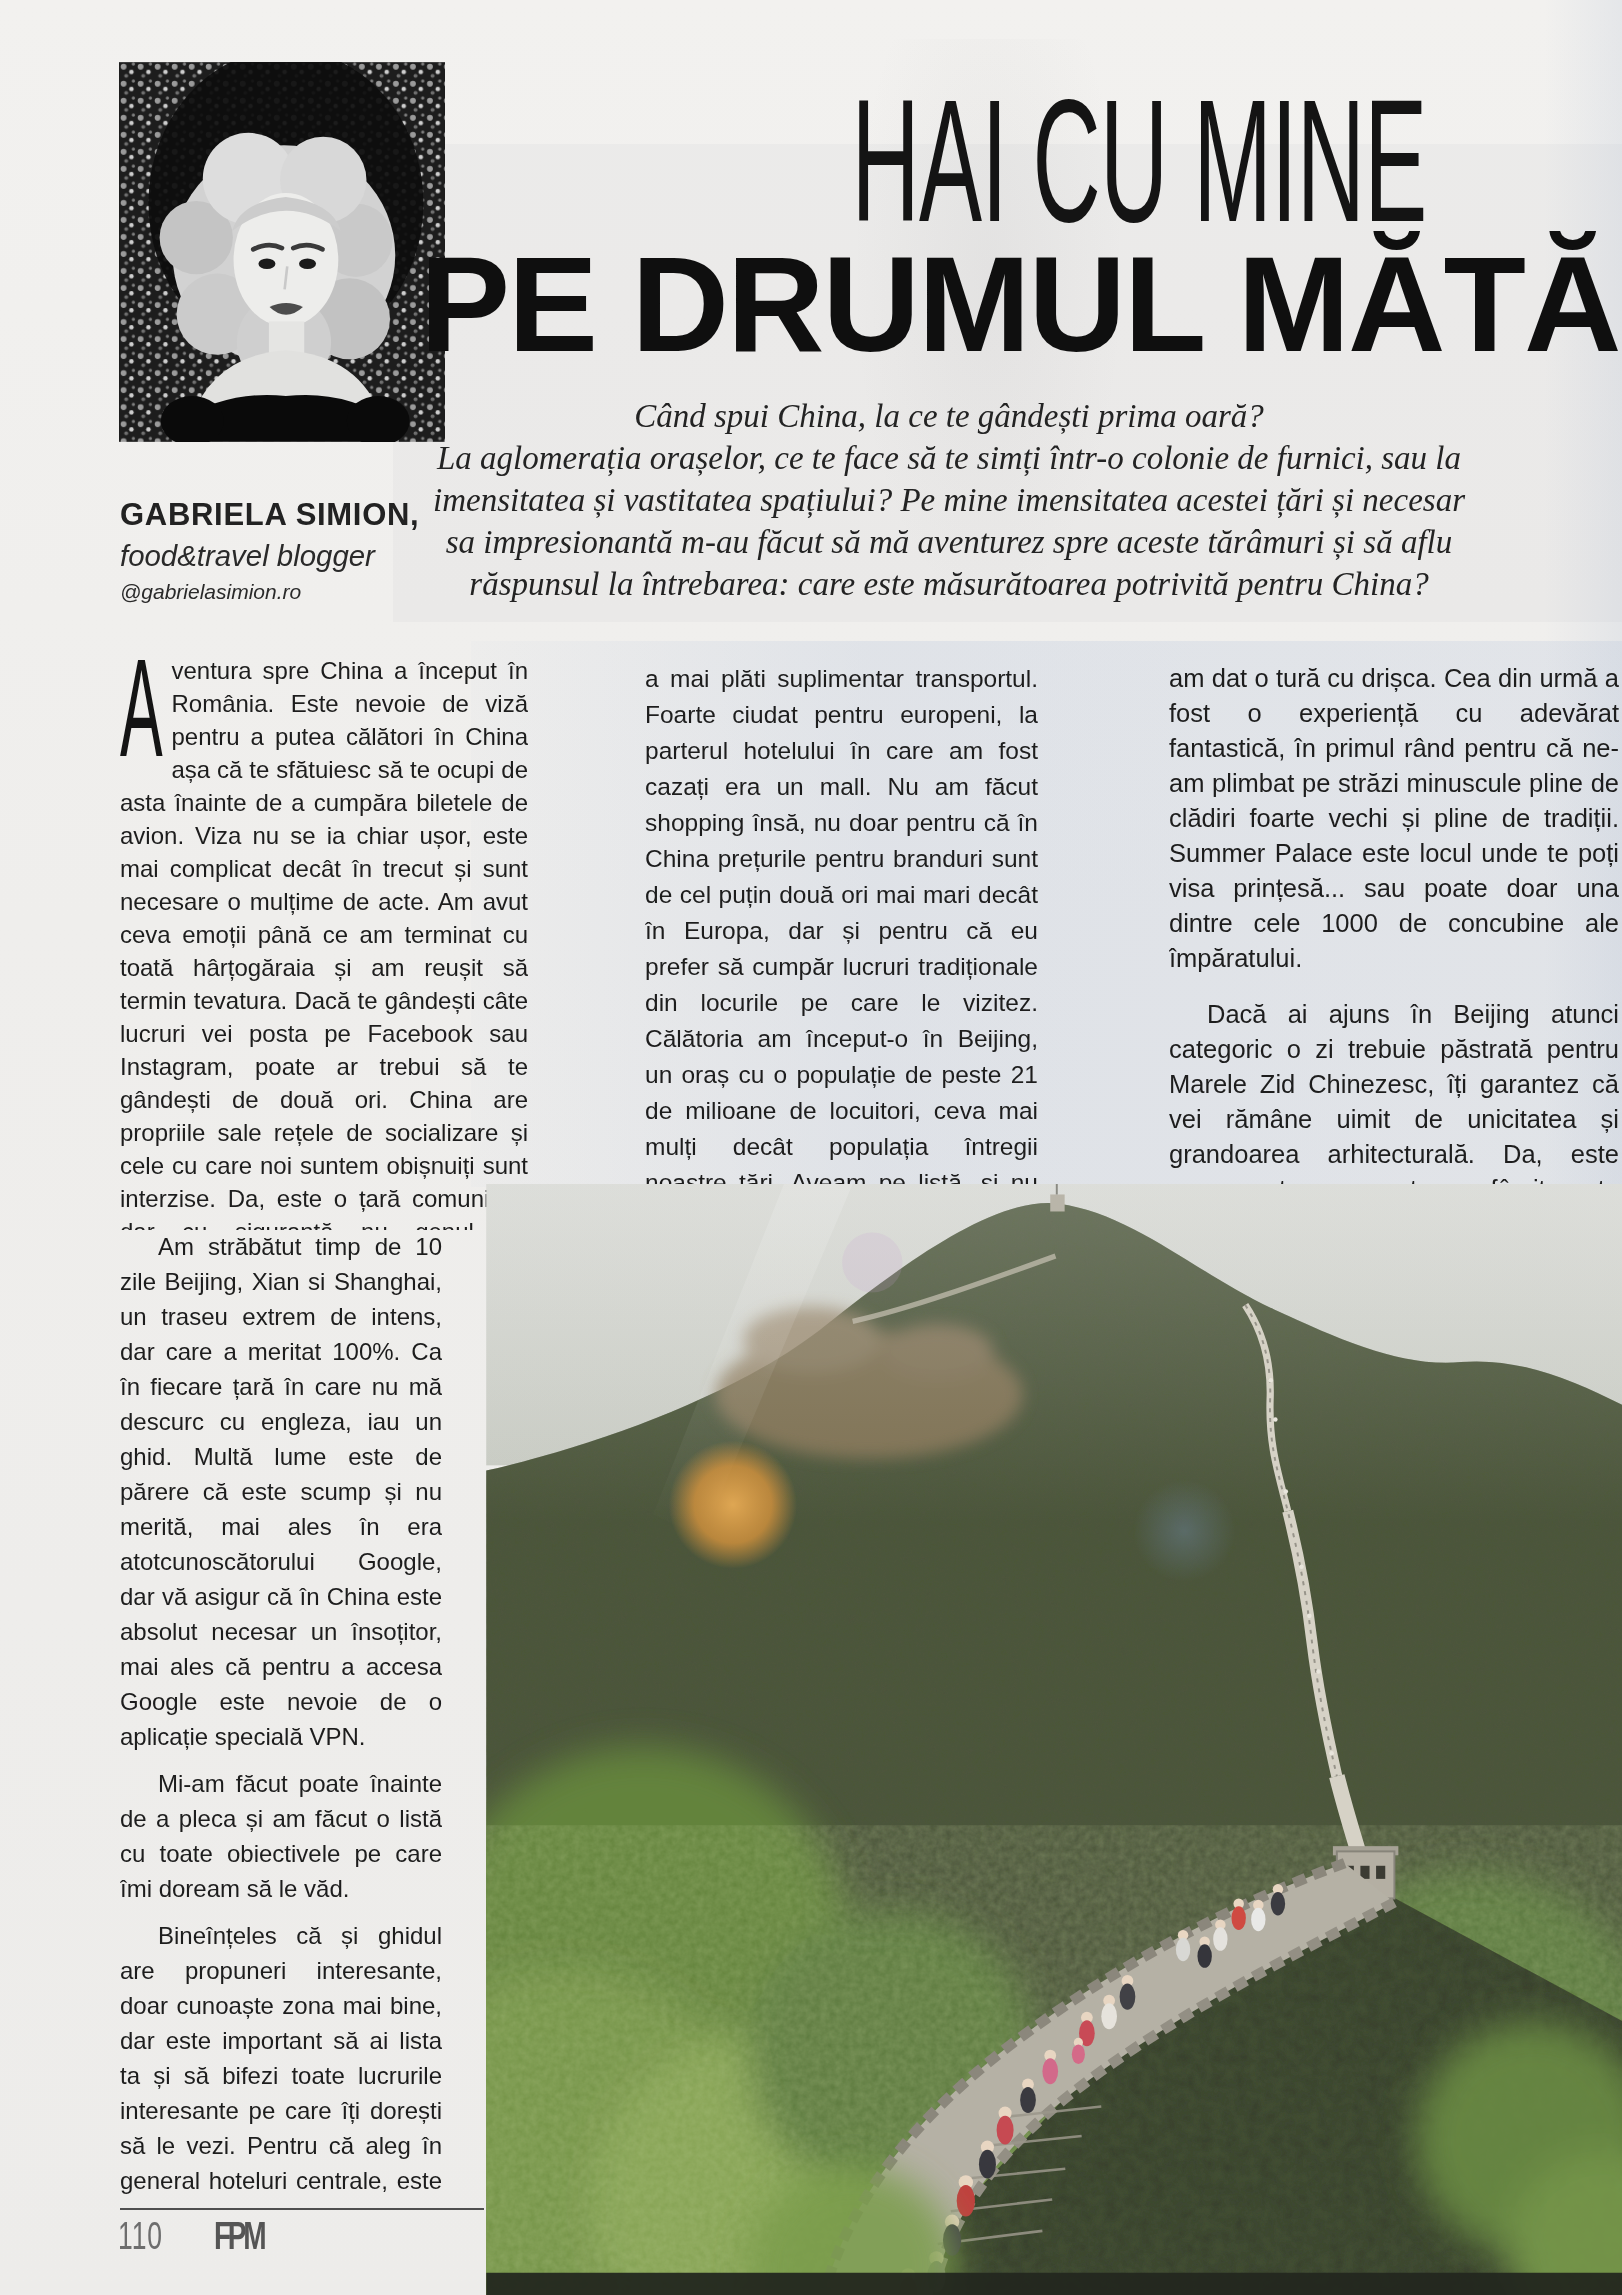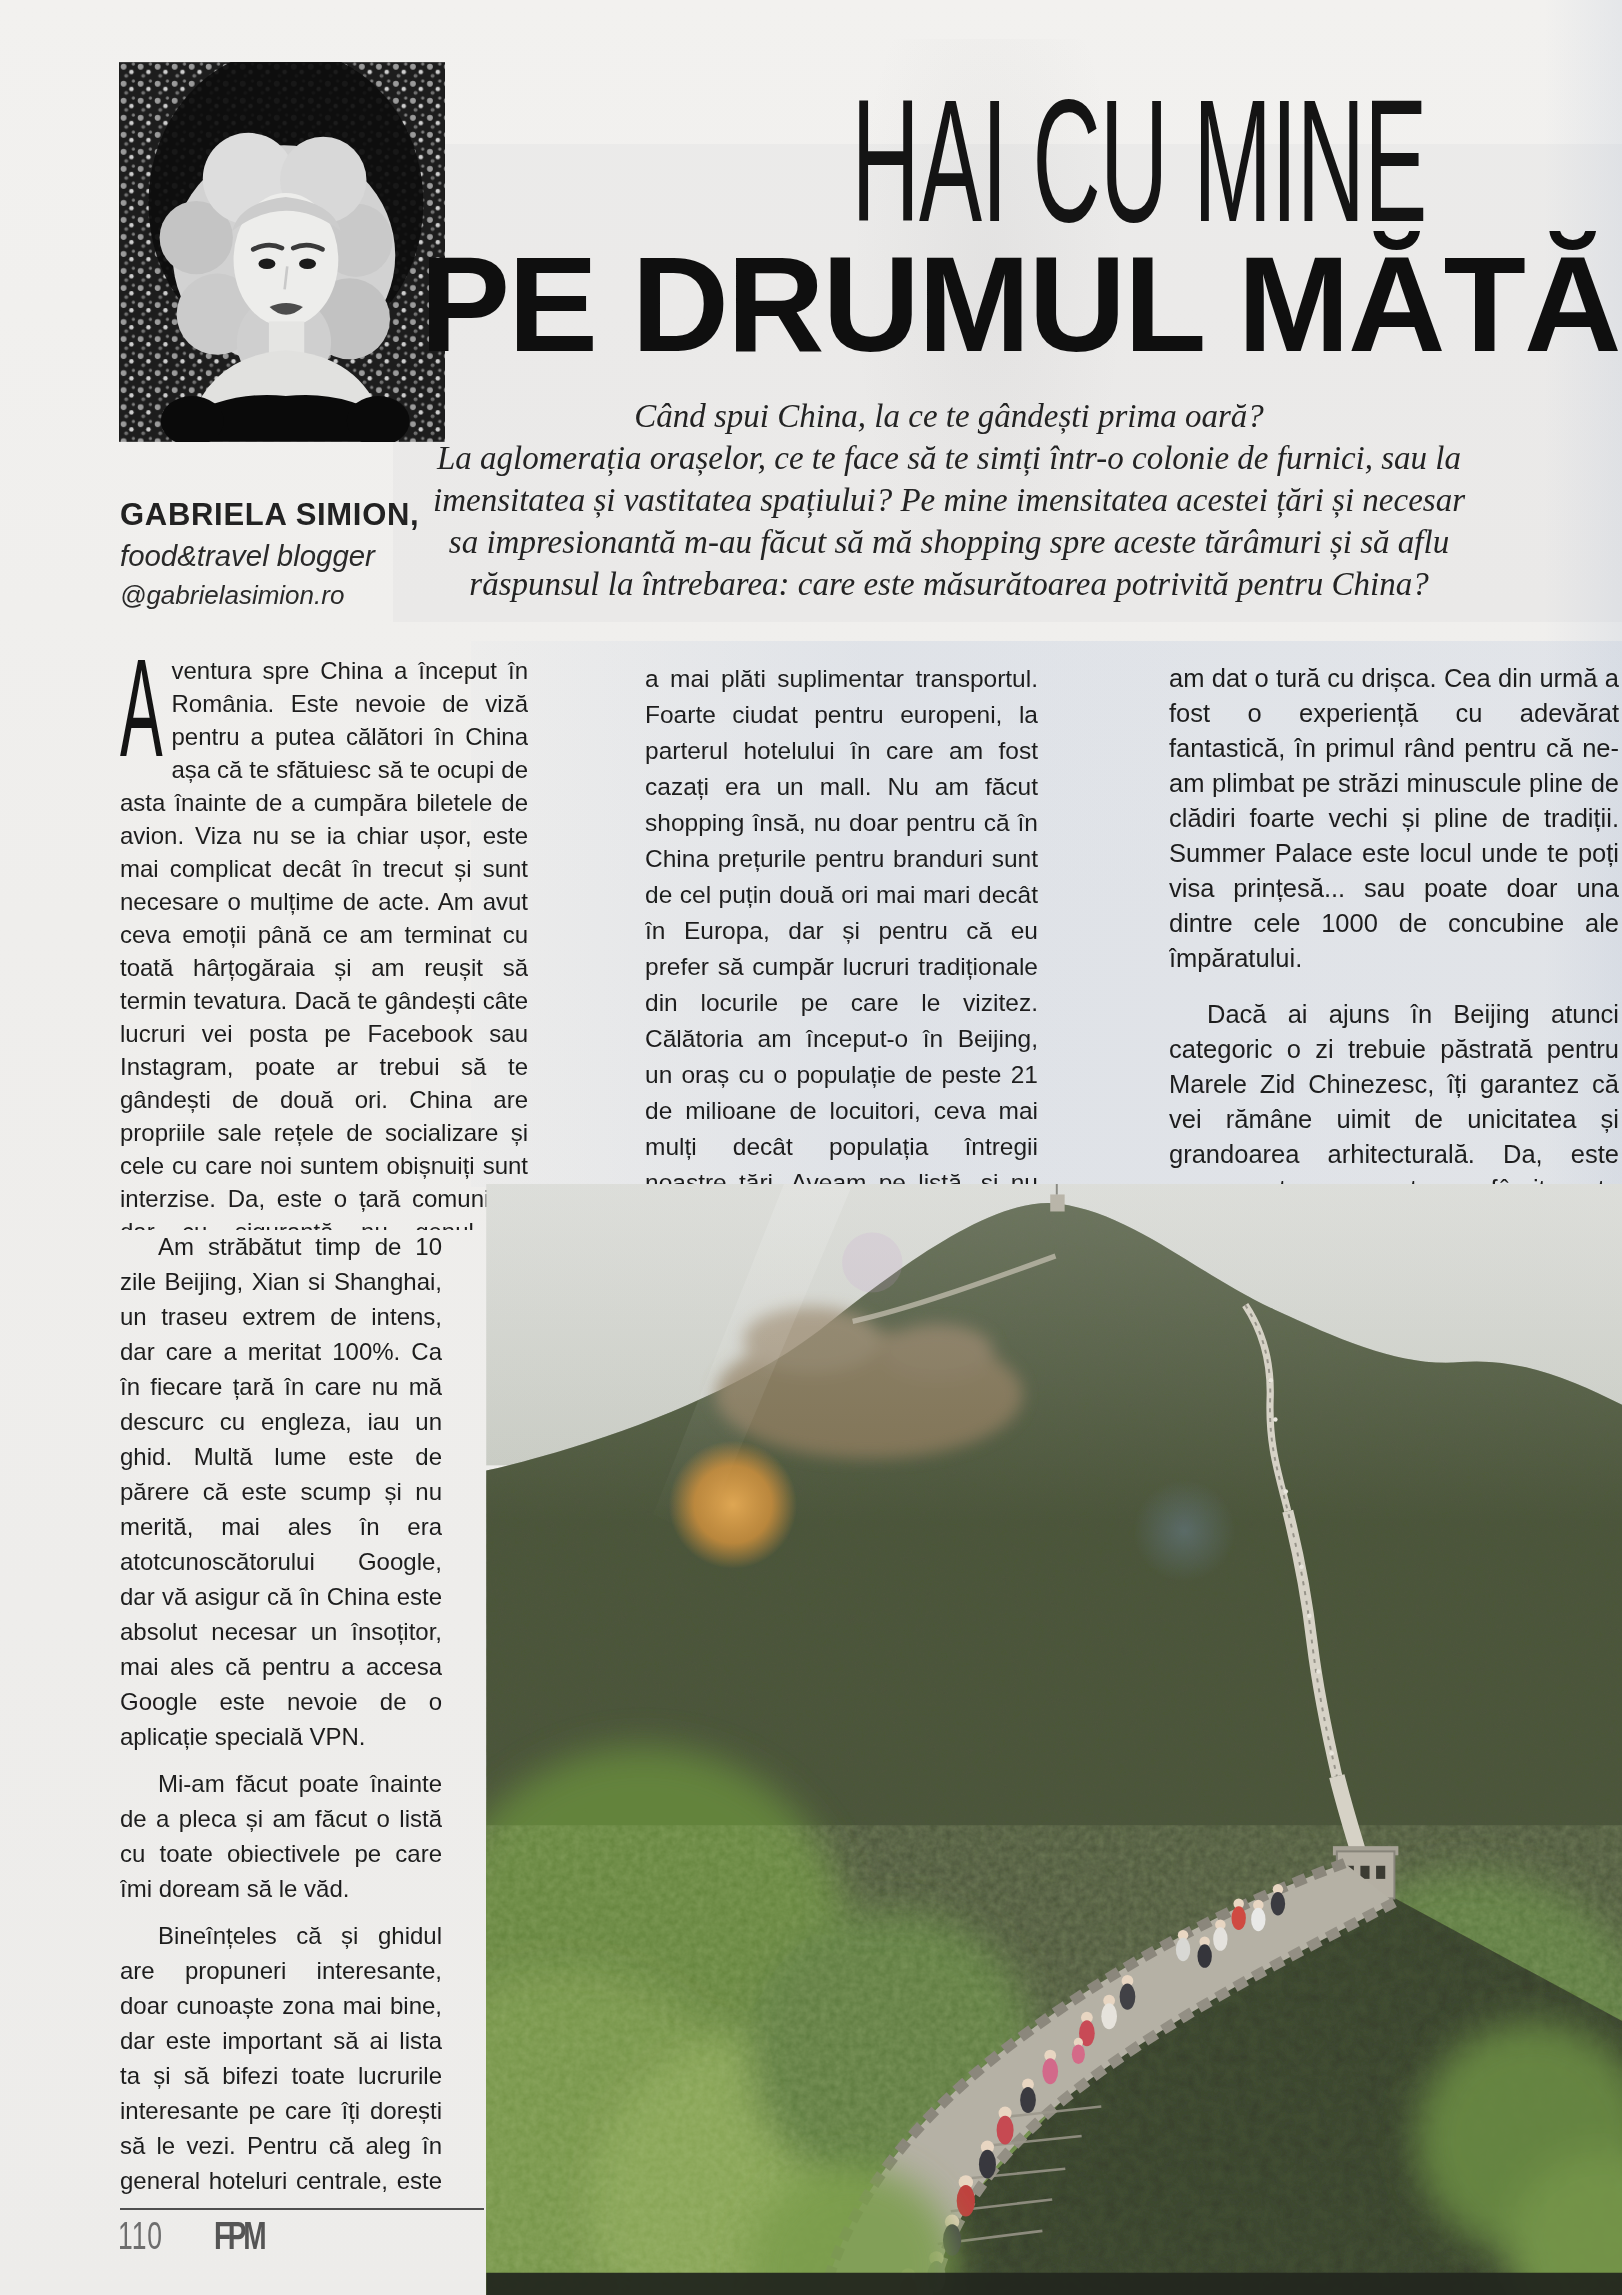--- a/index.html
+++ b/index.html
@@ -20,21 +20,21 @@
   .tint-right{position:absolute;right:0;top:0;width:79px;height:2295px;
     background:linear-gradient(90deg,rgba(180,192,212,0),rgba(180,192,212,0.22));pointer-events:none;}
   .ghost{position:absolute;left:851px;top:39px;width:275px;height:576px;
     background:radial-gradient(ellipse at 50% 40%,rgba(120,120,125,0.07),rgba(120,120,125,0) 70%);
     pointer-events:none;}
 
   
   .author-photo{position:absolute;left:119px;top:62px;width:326px;height:380px;overflow:hidden;}
   .author-name{position:absolute;left:120px;top:497px;font-size:31px;font-weight:bold;letter-spacing:0.7px;color:#222;}
   .author-role{position:absolute;left:120px;top:539px;font-size:29.4px;font-style:italic;color:#2a2a2a;}
-  .author-handle{position:absolute;left:120px;top:580px;font-size:26px;font-style:italic;color:#2a2a2a;}
+  .author-handle{position:absolute;left:120px;top:580px;font-size:21px;font-style:italic;color:#2a2a2a;}
 
   
   .headline1{
     position:absolute;left:674px;top:73px;width:772px;
     text-align:center;font-size:175px;line-height:1;font-weight:400;
     color:#141414;transform:scaleX(0.54);transform-origin:center top;
     letter-spacing:-1.3px;white-space:nowrap;
   }
   .headline2{
     position:absolute;left:420px;top:237px;
@@ -132,21 +132,21 @@
   <div class="author-role">food&amp;travel blogger</div>
   <div class="author-handle">@gabrielasimion.ro</div>
 
   <div class="headline1">HAI CU MINE</div>
   <div class="headline2">PE DRUMUL MĂTĂSII</div>
 
   <div class="intro">
     <div>Când spui China, la ce te gândești prima oară?</div>
     <div>La aglomerația orașelor, ce te face să te simți într-o colonie de furnici, sau la</div>
     <div>imensitatea și vastitatea spațiului? Pe mine imensitatea acestei țări și necesar</div>
-    <div>sa impresionantă m-au făcut să mă shopping spre aceste tărâmuri și să aflu</div>
+    <div>sa impresionantă m-au făcut să mă aventurez spre aceste tărâmuri și să aflu</div>
     <div>răspunsul la întrebarea: care este măsurătoarea potrivită pentru China?</div>
   </div>
 
   <div class="col col1a">
     <p><span class="dropcap">A</span><span>ventura spre China a început în România. Este nevoie de viză pentru a putea călători în China așa că te sfătuiesc să te ocupi de asta înainte de a cumpăra biletele de avion. Viza nu se ia chiar ușor, este mai complicat decât în trecut și sunt necesare o mulțime de acte. Am avut ceva emoții până ce am terminat cu toată hârțogăraia și am reușit să termin tevatura. Dacă te gândești câte lucruri vei posta pe Facebook sau Instagram, poate ar trebui să te gândești de două ori. China are propriile sale rețele de socializare și cele cu care noi suntem obișnuiți sunt interzise. Da, este o țară comunistă, dar cu siguranță nu genul de comunism la care te-ai aștepta.</span></p>
   </div>
   <div class="col col1b">
     <p class="ind">Am străbătut timp de 10 zile Beijing, Xian si Shanghai, un traseu extrem de intens, dar care a meritat 100%. Ca în fiecare țară în care nu mă descurc cu engleza, iau un ghid. Multă lume este de părere că este scump și nu merită, mai ales în era atotcunoscătorului Google, dar vă asigur că în China este absolut necesar un însoțitor, mai ales că pentru a accesa Google este nevoie de o aplicație specială VPN.</p>
     <p class="ind">Mi-am făcut poate înainte de a pleca și am făcut o listă cu toate obiectivele pe care îmi doream să le văd.</p>
     <p class="ind">Bineînțeles că și ghidul are propuneri interesante, doar cunoaște zona mai bine, dar este important să ai lista ta și să bifezi toate lucrurile interesante pe care îți dorești să le vezi. Pentru că aleg în general hoteluri centrale, este destul de simplu să vizitezi împrejurimile cu harta în mână și să te deplasezi rapid și comod, fără</p>

